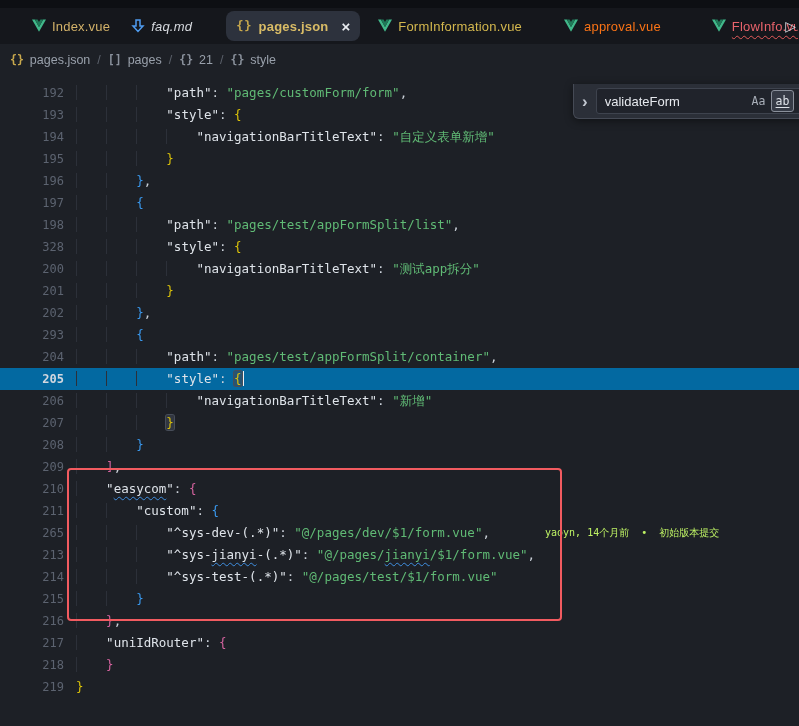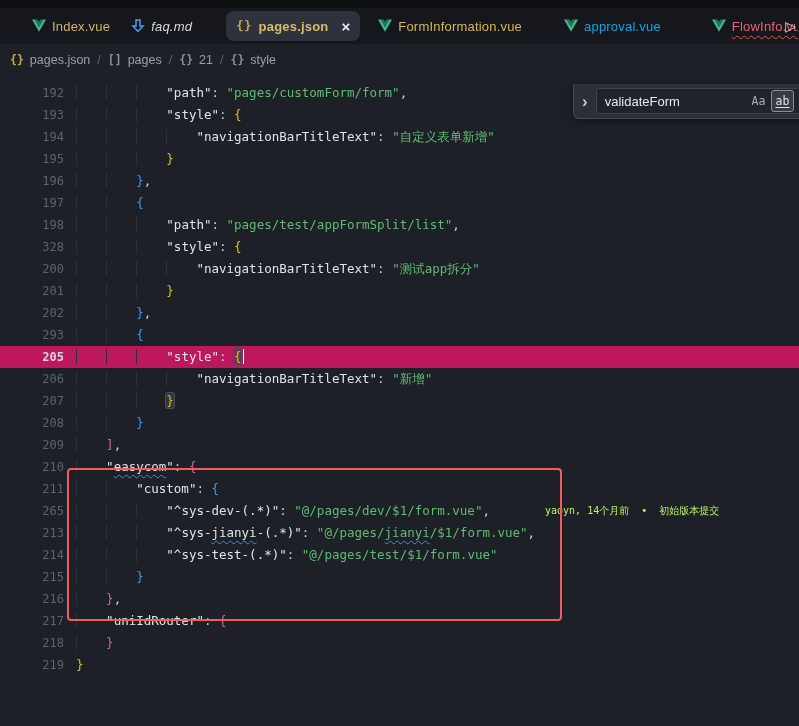--- a/index.html
+++ b/index.html
@@ -31,21 +31,21 @@
   .breadcrumb .bc-icon{font-family:"DejaVu Sans Mono",monospace;font-size:11.5px;color:#8a919c;font-weight:700;}
   .breadcrumb .bc-icon.gold{color:#c9a94d;}
   .breadcrumb .sep{color:#5b616b;}
   .bc-item{display:flex;align-items:center;gap:6px;cursor:pointer;}
 
   
   .editor{position:absolute;left:0;top:76px;right:0;bottom:0;background:#1d2026;
           font-family:"DejaVu Sans Mono",monospace;font-size:12.5px;line-height:22px;}
   .code-lines{padding-top:6px;}
   .row{display:flex;height:22px;position:relative;white-space:pre;padding-left:18px;}
-  .row.current{background:#be185d;}
+  .row.current{background:#0369a1;}
   .gutter{width:46px;flex:none;text-align:right;color:#5c6370;font-size:12px;user-select:none;}
   .row.current .gutter{color:#d2d7df;font-weight:700;}
   .codetext{margin-left:12px;white-space:pre;}
   .ind{box-shadow:inset 1px 0 0 #2c3039;}
   .tk-k{color:#dfe4ea;} .tk-s{color:#60ba75;} .tk-p{color:#cbd1d9;}
   .tk-y{color:#dcc309;} .tk-m{color:#d5639f;} .tk-b{color:#3a9af0;}
   .sq{text-decoration:underline wavy #3f8fe0;text-decoration-thickness:1px;
       text-decoration-skip-ink:none;text-underline-offset:3px;}
   .boxed{background:#41465297;border-radius:2px;box-shadow:0 0 0 1px #474d59;}
   .cursor{display:inline-block;width:1.5px;height:15px;background:#eef1f5;
@@ -105,21 +105,21 @@
       <path d="M0 0 L12 21 L24 0 L19.2 0 L12 12.6 L4.8 0 Z" fill="#41b88a"></path>
       <path d="M4.8 0 L12 12.6 L19.2 0 L14.4 0 L12 4.2 L9.6 0 Z" fill="#1f7a58"></path>
       </svg>
       <span class="label" style="color:#d4b84e">FormInformation.vue</span>
     </div>
     <div class="tab">
       <svg class="ticon" viewBox="0 0 24 22">
       <path d="M0 0 L12 21 L24 0 L19.2 0 L12 12.6 L4.8 0 Z" fill="#41b88a"></path>
       <path d="M4.8 0 L12 12.6 L19.2 0 L14.4 0 L12 4.2 L9.6 0 Z" fill="#1f7a58"></path>
       </svg>
-      <span class="label" style="color:#0ea5e9">approval.vue</span>
+      <span class="label" style="color:#f97316">approval.vue</span>
     </div>
     <div class="tab error">
       <svg class="ticon" viewBox="0 0 24 22">
       <path d="M0 0 L12 21 L24 0 L19.2 0 L12 12.6 L4.8 0 Z" fill="#41b88a"></path>
       <path d="M4.8 0 L12 12.6 L19.2 0 L14.4 0 L12 4.2 L9.6 0 Z" fill="#1f7a58"></path>
       </svg>
       <span class="label" style="color:#e8636b">FlowInfo.vu</span>
     </div>
     <span class="overflow-chevron">▷</span>
 </div>
@@ -153,20 +153,21 @@
       <div class="row"><div class="gutter">194</div><div class="codetext"><span class="ind">    </span><span class="ind">    </span><span class="ind">    </span><span class="ind">    </span><span class="tk-k">"navigationBarTitleText"</span><span class="tk-p">: </span><span class="tk-s">"自定义表单新增"</span></div></div>
       <div class="row"><div class="gutter">195</div><div class="codetext"><span class="ind">    </span><span class="ind">    </span><span class="ind">    </span><span class="tk-y">}</span></div></div>
       <div class="row"><div class="gutter">196</div><div class="codetext"><span class="ind">    </span><span class="ind">    </span><span class="tk-b">}</span><span class="tk-p">,</span></div></div>
       <div class="row"><div class="gutter">197</div><div class="codetext"><span class="ind">    </span><span class="ind">    </span><span class="tk-b">{</span></div></div>
       <div class="row"><div class="gutter">198</div><div class="codetext"><span class="ind">    </span><span class="ind">    </span><span class="ind">    </span><span class="tk-k">"path"</span><span class="tk-p">: </span><span class="tk-s">"pages/test/appFormSplit/list"</span><span class="tk-p">,</span></div></div>
       <div class="row"><div class="gutter">328</div><div class="codetext"><span class="ind">    </span><span class="ind">    </span><span class="ind">    </span><span class="tk-k">"style"</span><span class="tk-p">: </span><span class="tk-y">{</span></div></div>
       <div class="row"><div class="gutter">200</div><div class="codetext"><span class="ind">    </span><span class="ind">    </span><span class="ind">    </span><span class="ind">    </span><span class="tk-k">"navigationBarTitleText"</span><span class="tk-p">: </span><span class="tk-s">"测试app拆分"</span></div></div>
       <div class="row"><div class="gutter">201</div><div class="codetext"><span class="ind">    </span><span class="ind">    </span><span class="ind">    </span><span class="tk-y">}</span></div></div>
       <div class="row"><div class="gutter">202</div><div class="codetext"><span class="ind">    </span><span class="ind">    </span><span class="tk-b">}</span><span class="tk-p">,</span></div></div>
       <div class="row"><div class="gutter">293</div><div class="codetext"><span class="ind">    </span><span class="ind">    </span><span class="tk-b">{</span></div></div>
+      <div class="row"><div class="gutter">204</div><div class="codetext"><span class="ind">    </span><span class="ind">    </span><span class="ind">    </span><span class="tk-k">"path"</span><span class="tk-p">: </span><span class="tk-s">"pages/test/appFormSplit/container"</span><span class="tk-p">,</span></div></div>
       <div class="row current"><div class="gutter">205</div><div class="codetext"><span class="ind">    </span><span class="ind">    </span><span class="ind">    </span><span class="tk-k">"style"</span><span class="tk-p">: </span><span class="tk-y boxed">{</span><span class="cursor"></span></div></div>
       <div class="row"><div class="gutter">206</div><div class="codetext"><span class="ind">    </span><span class="ind">    </span><span class="ind">    </span><span class="ind">    </span><span class="tk-k">"navigationBarTitleText"</span><span class="tk-p">: </span><span class="tk-s">"新增"</span></div></div>
       <div class="row"><div class="gutter">207</div><div class="codetext"><span class="ind">    </span><span class="ind">    </span><span class="ind">    </span><span class="tk-y boxed">}</span></div></div>
       <div class="row"><div class="gutter">208</div><div class="codetext"><span class="ind">    </span><span class="ind">    </span><span class="tk-b">}</span></div></div>
       <div class="row"><div class="gutter">209</div><div class="codetext"><span class="ind">    </span><span class="tk-m">]</span><span class="tk-p">,</span></div></div>
       <div class="row"><div class="gutter">210</div><div class="codetext"><span class="ind">    </span><span class="tk-k">"</span><span class="tk-k sq">easycom</span><span class="tk-k">"</span><span class="tk-p">: </span><span class="tk-m">{</span></div></div>
       <div class="row"><div class="gutter">211</div><div class="codetext"><span class="ind">    </span><span class="ind">    </span><span class="tk-k">"custom"</span><span class="tk-p">: </span><span class="tk-b">{</span></div></div>
       <div class="row"><div class="gutter">265</div><div class="codetext"><span class="ind">    </span><span class="ind">    </span><span class="ind">    </span><span class="tk-k">"^sys-dev-(.*)"</span><span class="tk-p">: </span><span class="tk-s">"@/pages/dev/$1/form.vue"</span><span class="tk-p">,</span></div><span class="blame">yaoyn, 14个月前  •  初始版本提交</span></div>
       <div class="row"><div class="gutter">213</div><div class="codetext"><span class="ind">    </span><span class="ind">    </span><span class="ind">    </span><span class="tk-k">"^sys-</span><span class="tk-k sq">jianyi</span><span class="tk-k">-(.*)"</span><span class="tk-p">: </span><span class="tk-s">"@/pages/</span><span class="tk-s sq">jianyi</span><span class="tk-s">/$1/form.vue"</span><span class="tk-p">,</span></div></div>
       <div class="row"><div class="gutter">214</div><div class="codetext"><span class="ind">    </span><span class="ind">    </span><span class="ind">    </span><span class="tk-k">"^sys-test-(.*)"</span><span class="tk-p">: </span><span class="tk-s">"@/pages/test/$1/form.vue"</span></div></div>

